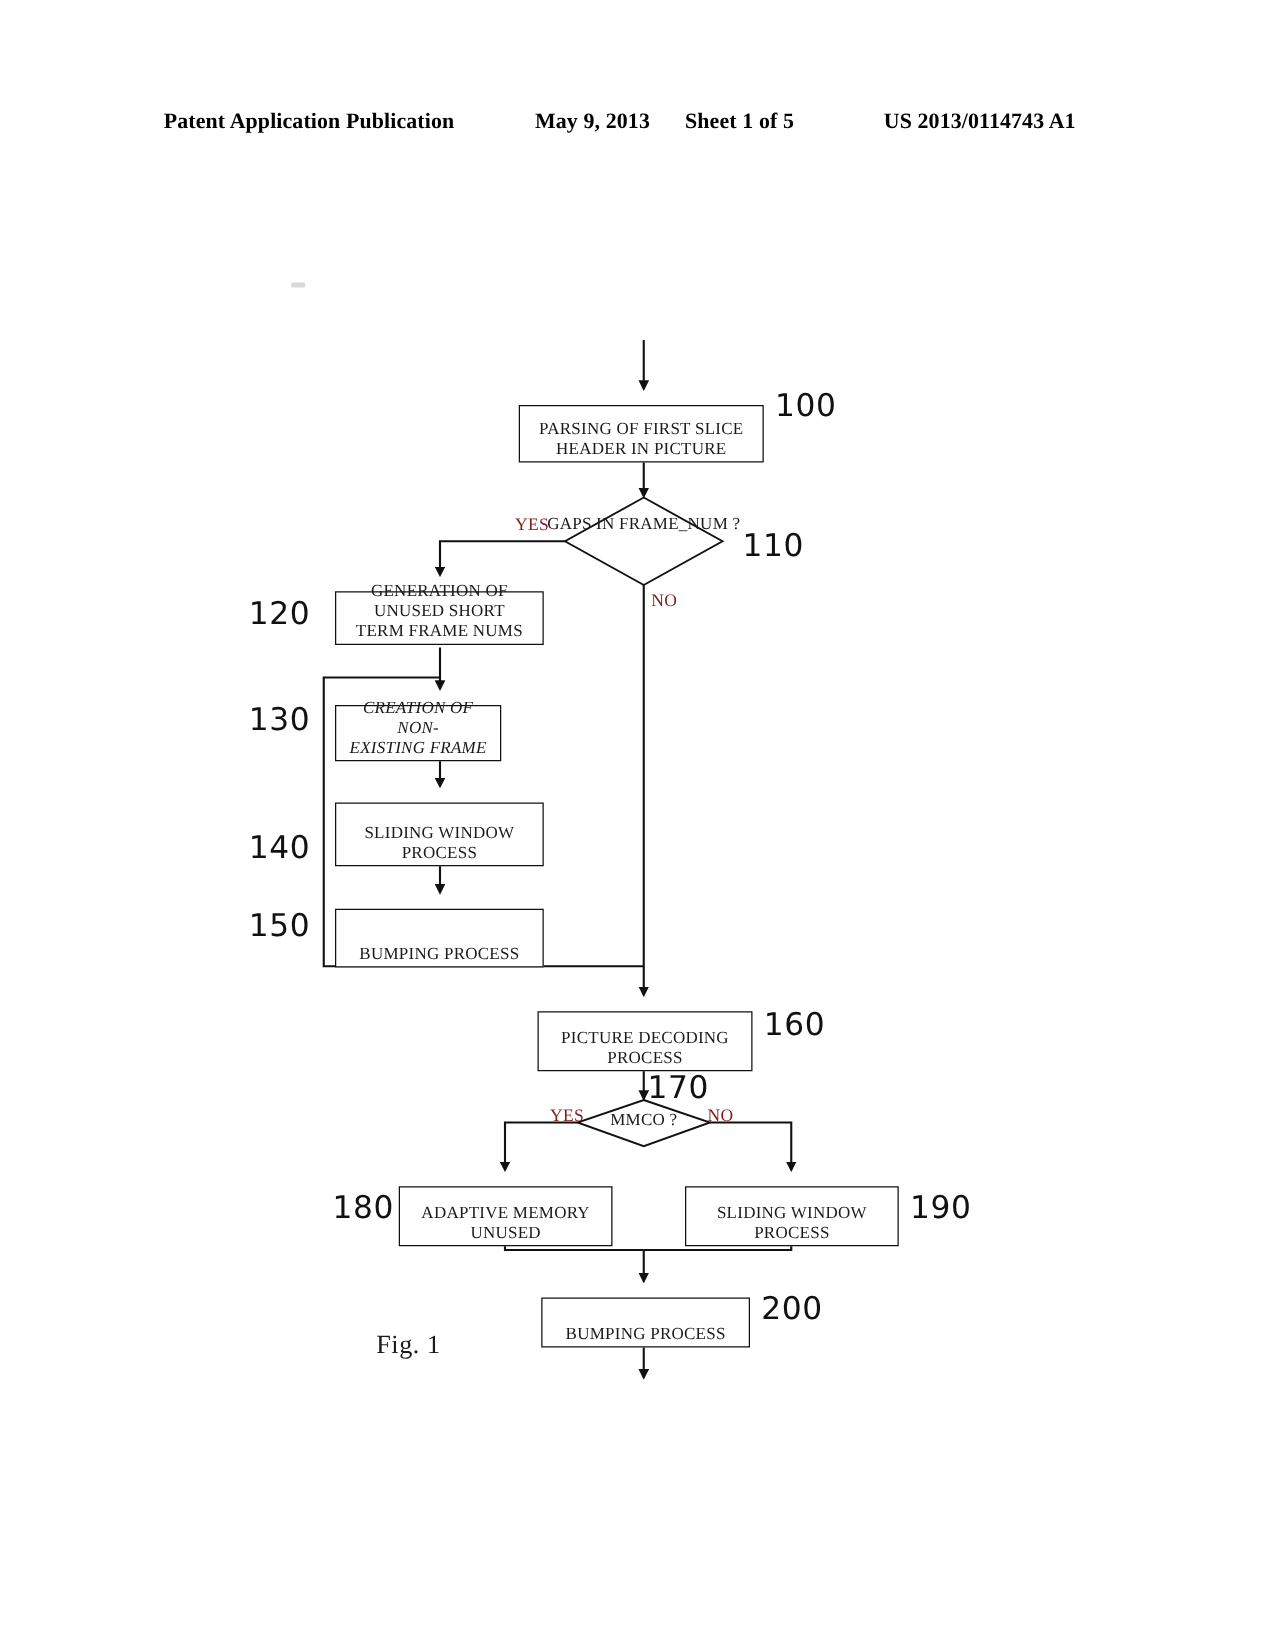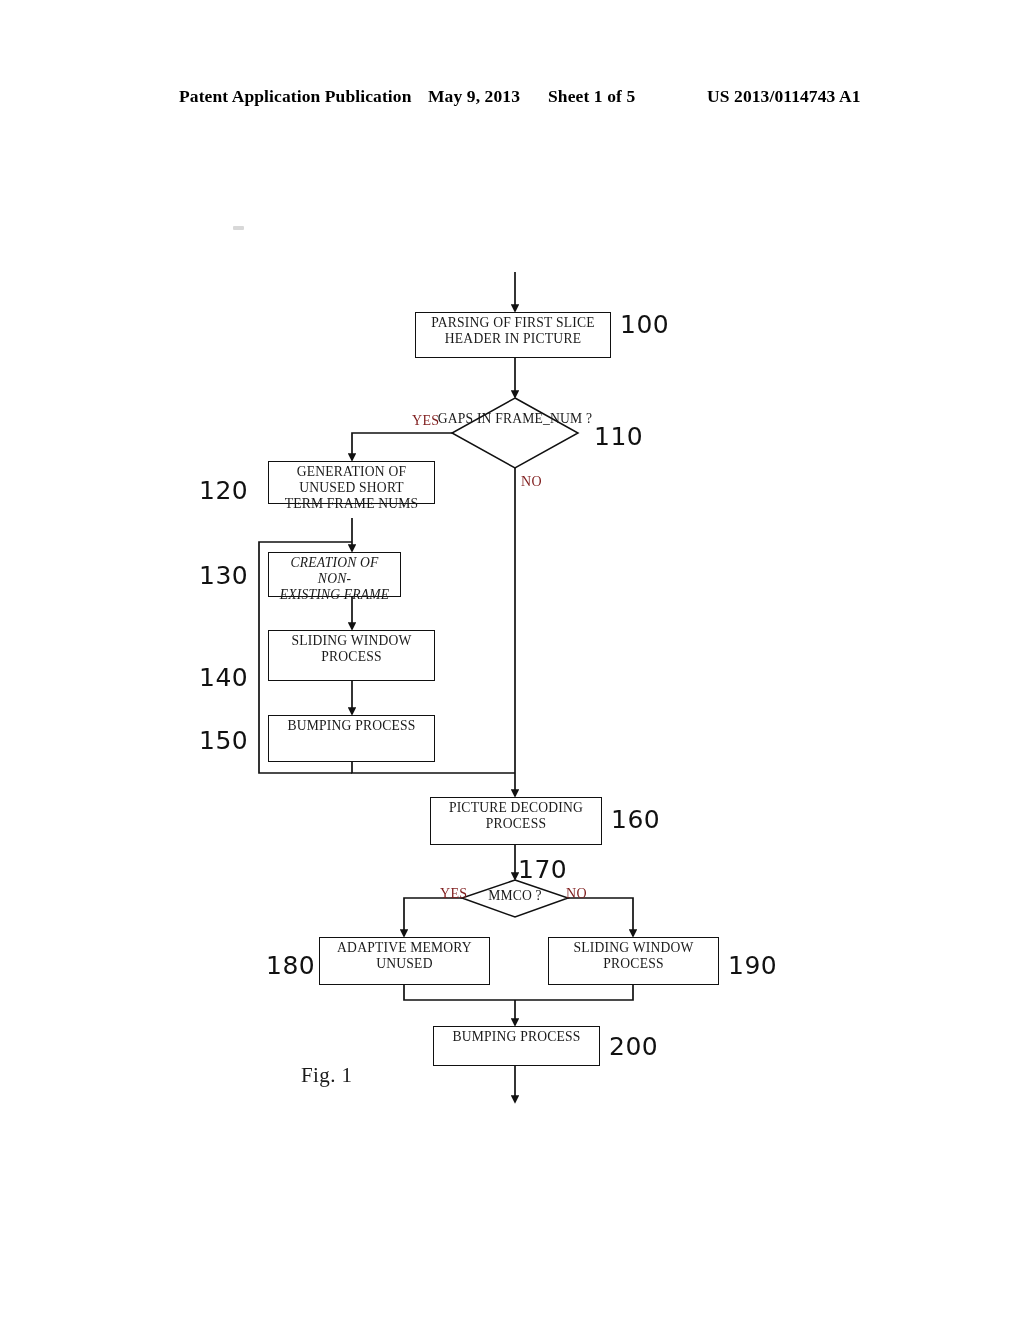--- a/index.html
+++ b/index.html
@@ -23,21 +23,21 @@
     left: 0;
     width: 1024px;
     height: 26px;
     display: flex;
     align-items: baseline;
     font-weight: bold;
     font-size: 17.5px;
     letter-spacing: 0.1px;
     white-space: nowrap;
   }
-  .hdr-pub   { position: absolute; left: 131px; margin-left: 48px; }
+  .hdr-pub   { position: absolute; left: 131px; }
   .hdr-date  { position: absolute; left: 428px; }
   .hdr-sheet { position: absolute; left: 548px; }
   .hdr-num   { position: absolute; left: 707px; }
 
   
   .figure {
     position: absolute;
     left: 0;
     top: 0;
     width: 1024px;
@@ -49,29 +49,30 @@
     top: 0;
   }
 
   
   .node {
     position: absolute;
     box-sizing: border-box;
     border: 1.6px solid #111111;
     background: #ffffff;
     display: flex;
-    align-items: flex-start;
+    align-items: flex-end;
     justify-content: center;
     text-align: center;
     font-family: "Liberation Serif", "DejaVu Serif", serif;
     font-size: 13.6px;
     line-height: 1.18;
     letter-spacing: 0.2px;
     color: #1a1a1a;
     padding: 2px 4px;
+    margin-top: 12px;
   }
   .node span { display: block; }
 
   
   .ref {
     position: absolute;
     font-family: "DejaVu Sans", "Liberation Sans", sans-serif;
     font-size: 25px;
     color: #111111;
     letter-spacing: 0.5px;

